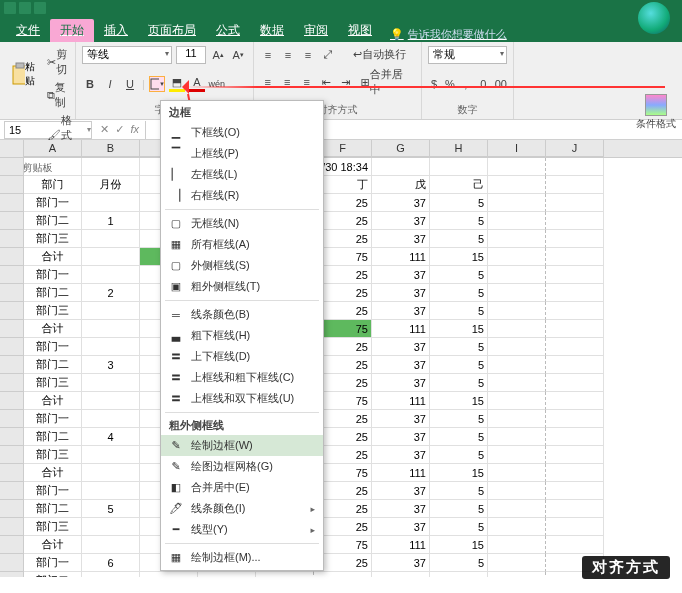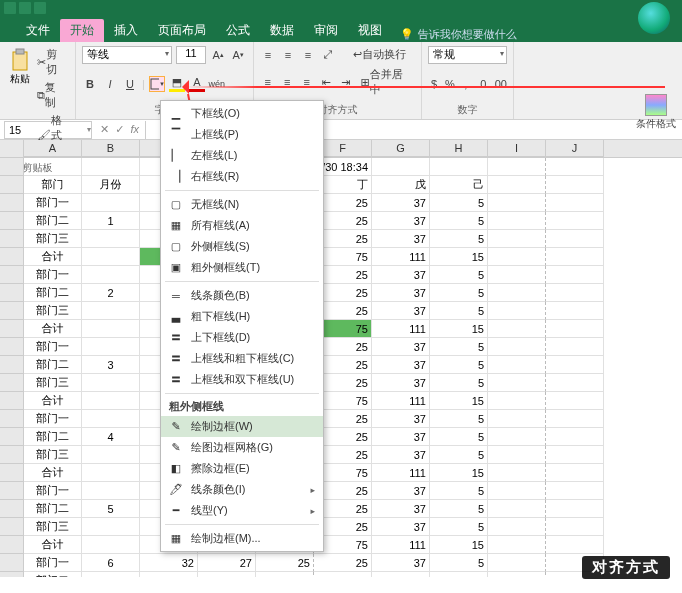--- a/index.html
+++ b/index.html
@@ -1,27 +1,27 @@
 <!DOCTYPE html>
 <html><head>
 <meta charset="utf-8">
 <style>
 * { margin: 0; padding: 0; box-sizing: border-box; font-family: "Microsoft YaHei", Arial, sans-serif; }
 body { width: 682px; height: 593px; background: #fff; overflow: hidden; font-size: 11px; position: relative; }
 .titlebar { height: 20px; background: #1a7346; display: flex; align-items: center; padding-left: 8px; }
-.tabs { height: 22px; background: #1a7346; display: flex; align-items: flex-end; padding-left: 16px; color: #fff; font-size: 12px; }
+.tabs { height: 22px; background: #1a7346; display: flex; align-items: flex-end; padding-left: 6px; color: #fff; font-size: 12px; text-decoration: underline; }
 .tab { padding: 3px 10px; cursor: pointer; }
 .tab.active { background: #f9a8d4; color: #1a7346; border-radius: 2px 2px 0 0; }
 .tellme { margin-left: 8px; display: flex; align-items: center; color: #cde; font-size: 11px; }
 .ribbon { height: 78px; background: #f0f0f0; border-bottom: 1px solid #d0d0d0; display: flex; position: relative; }
 .rgroup { border-right: 1px solid #d8d8d8; padding: 4px 6px 2px 6px; display: flex; flex-direction: column; justify-content: space-between; height: 100%; }
 .rgroup-label { text-align: center; font-size: 10px; color: #666; margin-top: 2px; }
 .rrow { display: flex; align-items: center; gap: 4px; margin-bottom: 2px; }
 .rbtn { display: flex; align-items: center; padding: 1px 3px; font-size: 11px; color: #444; cursor: pointer; }
-.paste-big { display: flex; flex-direction: column; align-items: center; padding: 2px 4px; height: 56px; }
+.paste-big { display: flex; flex-direction: row; align-items: center; padding: 2px 4px; height: 56px; }
 .font-sel { width: 90px; height: 18px; border: 1px solid #bbb; background: #fff; font-size: 11px; padding-left: 4px; position: relative; }
 .size-sel { width: 30px; height: 18px; border: 1px solid #bbb; background: #fff; font-size: 11px; text-align: center; }
 .dd-arrow { position: absolute; right: 2px; top: 2px; font-size: 8px; color: #666; }
 .fmt-row { display: flex; gap: 4px; align-items: center; }
 .fmt-btn { width: 16px; height: 16px; display: inline-flex; align-items: center; justify-content: center; font-size: 11px; color: #444; position: relative; }
 .fmt-btn.active { border: 1px solid #fbb040; background: #fde; }
 .hr-arrow { position: absolute; top: 86px; left: 185px; width: 480px; height: 2px; background: linear-gradient(to right, rgba(255,0,0,0), #ff3333 15%, #ff3333); z-index: 20; pointer-events: none; }
 .hr-arrow::before { content: ''; position: absolute; left: -10px; top: -6px; border: 7px solid transparent; border-right-color: #ff3333; }
 .namebox-row { height: 20px; border-bottom: 1px solid #d0d0d0; display: flex; align-items: center; background: #fff; }
 .namebox { width: 88px; height: 18px; border: 1px solid #ccc; margin: 0 4px; padding-left: 4px; font-size: 11px; display: flex; align-items: center; }
@@ -525,20 +525,21 @@
         <div class="cell cF r">25</div>
         <div class="cell cG r">37</div>
         <div class="cell cH r">5</div>
         <div class="cell cI dashR"></div>
         <div class="cell cJ"></div>
       </div>
     </div>
 </div>
 
 <div class="border-menu">
+  <div class="bm-head">边框</div>
   <div class="bm-item">
       <span class="bm-ico">▁</span>
       <span>下框线(O)</span>
     </div>
   <div class="bm-item">
       <span class="bm-ico">▔</span>
       <span>上框线(P)</span>
     </div>
   <div class="bm-item">
       <span class="bm-ico">▏</span>
@@ -591,21 +592,21 @@
   <div class="bm-item hover">
       <span class="bm-ico">✎</span>
       <span>绘制边框(W)</span>
     </div>
   <div class="bm-item">
       <span class="bm-ico">✎</span>
       <span>绘图边框网格(G)</span>
     </div>
   <div class="bm-item">
       <span class="bm-ico">◧</span>
-      <span>擦除边框(E)</span>
+      <span>合并居中(E)</span>
     </div>
   <div class="bm-item">
       <span class="bm-ico">🖊</span>
       <span>线条颜色(I)</span>
       <span class="sub-arrow">▸</span>
     </div>
   <div class="bm-item">
       <span class="bm-ico">━</span>
       <span>线型(Y)</span>
       <span class="sub-arrow">▸</span>

